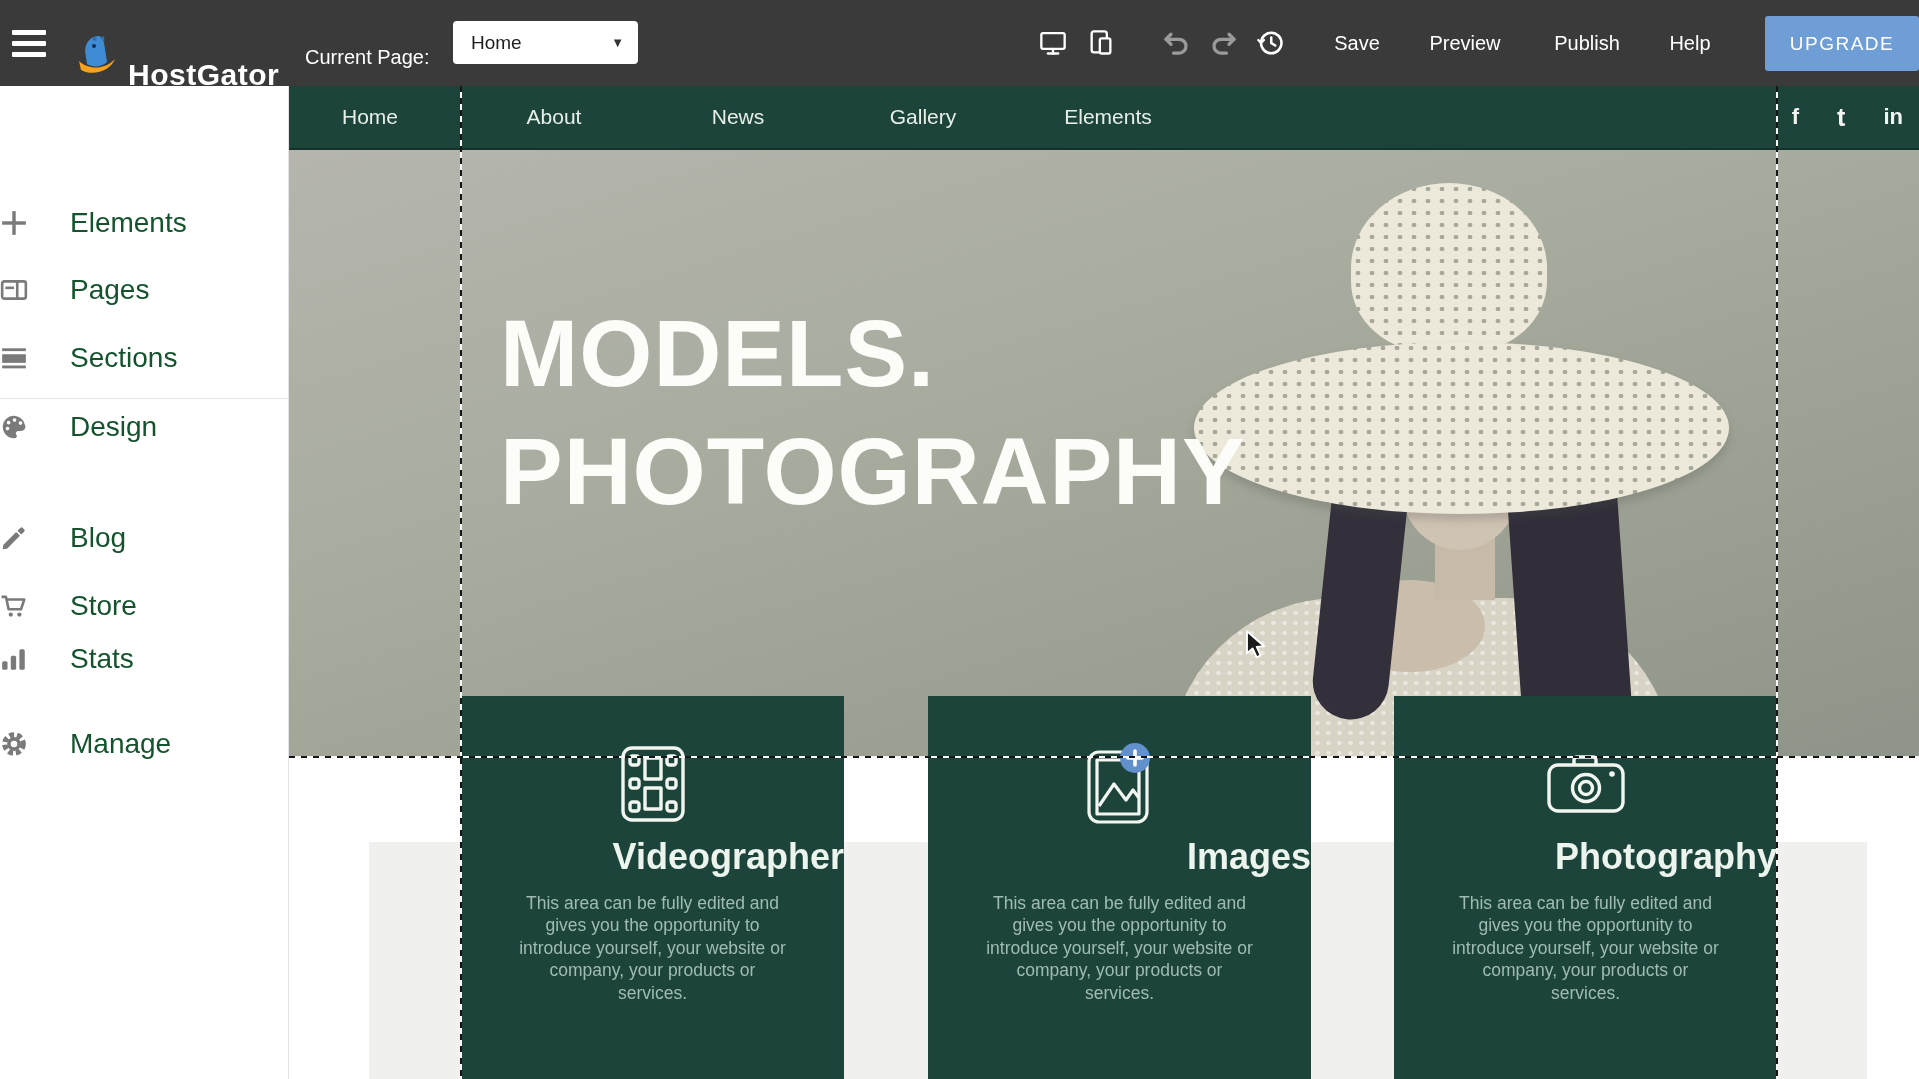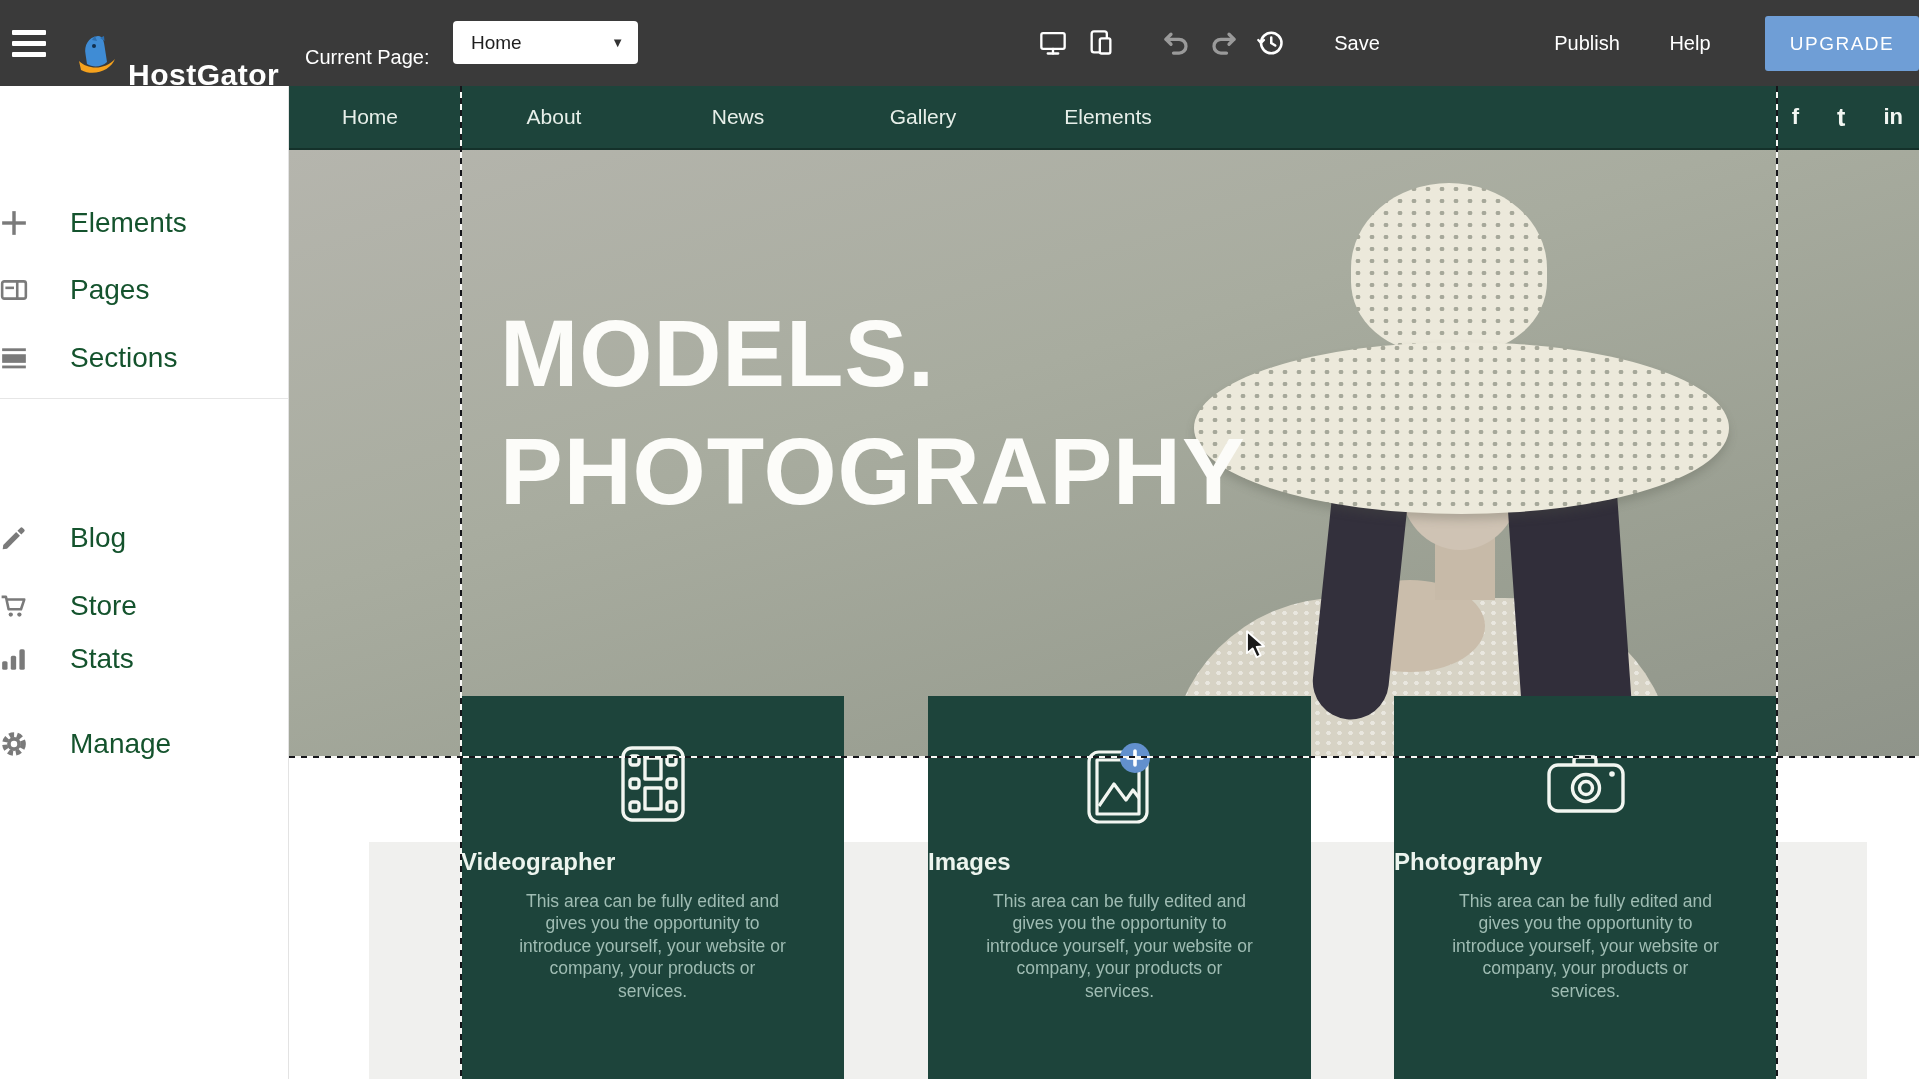--- a/index.html
+++ b/index.html
@@ -64,21 +64,21 @@
   .hat-crown{left:1062px;top:33px;width:196px;height:170px;border-radius:50% 50% 42% 42%;z-index:6;}
   .hat-brim{left:905px;top:192px;width:535px;height:172px;border-radius:50%;z-index:7;
             box-shadow:0 6px 8px rgba(80,85,72,.25);}
 
   .below{position:absolute;left:0;top:671px;right:0;bottom:0;background:#fff;}
   .gray-block{position:absolute;left:80px;top:756px;width:1498px;bottom:0;background:#f0f0ee;}
 
   .card{position:absolute;top:610px;width:383px;height:383px;background:#1d443b;z-index:10;cursor:pointer;}
   .card1{left:172px;} .card2{left:639px;} .card3{left:1105px;}
   .card-icon{height:88px;margin-top:44px;display:flex;align-items:center;justify-content:center;}
-  .card-title{margin-top:20px;text-align:left;font-size:24px;font-weight:600;color:#ecf4ee;}
+  .card-title{margin-top:8px;text-align:right;font-size:36px;font-weight:600;color:#ecf4ee;}
   .card-body{width:268px;margin:14px auto 0;text-align:center;font-size:17.5px;line-height:1.28;color:#9fbcb3;}
 
   
   .guide-v{position:absolute;top:0;bottom:0;width:2px;z-index:40;
            background:repeating-linear-gradient(180deg,#15151a 0 6px,#f8f8f5 6px 12px);}
   .gv1{left:171px;} .gv2{left:1487px;}
   .guide-h{position:absolute;left:0;right:0;top:670px;height:2px;z-index:40;
            background:repeating-linear-gradient(90deg,#15151a 0 6px,#f8f8f5 6px 12px);}
 
   .cursor{position:absolute;left:1243px;top:630px;z-index:100;pointer-events:none;}
@@ -142,20 +142,21 @@
     </div>
     <div class="tb-icon" style="left:1254px">
       <svg width="32" height="30" viewBox="0 0 24 24" fill="none" stroke="#fff" stroke-width="2" stroke-linecap="round">
         <circle cx="13" cy="12" r="8.2"></circle>
           <path d="M13 7.5 V12 L16.2 14"></path>
           <path d="M4.8 12 L2.6 9.6 M4.8 12 L7.2 9.6" stroke-width="1.8"></path>
       </svg>
     </div>
 
     <div class="tb-link" style="left:1322px;width:70px">Save</div>
+    <div class="tb-link" style="left:1415px;width:100px">Preview</div>
     <div class="tb-link" style="left:1542px;width:90px">Publish</div>
     <div class="tb-link" style="left:1655px;width:70px">Help</div>
     <button class="upgrade">UPGRADE</button>
   </div>
 
   <div class="sidebar">
 
     <div class="side-item" style="top:115px">
       <span class="side-icon">
         <svg width="28" height="28" viewBox="0 0 26 26">
@@ -183,20 +184,32 @@
       <span class="side-icon">
         <svg width="28" height="28" viewBox="0 0 26 26">
           <rect x="2" y="4" width="22" height="2.6" fill="#7a7a7a"></rect>
             <rect x="2" y="9.5" width="22" height="8" fill="#7a7a7a"></rect>
             <rect x="2" y="20" width="22" height="2.6" fill="#7a7a7a"></rect>
         </svg>
       </span>
       <span class="side-label">Sections</span>
     </div>
 
+    <div class="side-item" style="top:319px">
+      <span class="side-icon">
+        <svg width="28" height="28" viewBox="0 0 26 26">
+          <path fill="#7a7a7a" d="M13 2.5 a10.5 10.5 0 1 0 .2 21 c2.4 0 3.1-1.6 2-3.2 c-1.2-1.9 0-3.6 2.3-3.6 h2.2 a4 4 0 0 0 3.1-6.5 A10.5 10.5 0 0 0 13 2.5 Z"></path>
+          <circle fill="#fff" cx="8" cy="9" r="1.7"></circle>
+            <circle fill="#fff" cx="13.5" cy="6.6" r="1.7"></circle>
+            <circle fill="#fff" cx="19" cy="9.4" r="1.7"></circle>
+            <circle fill="#fff" cx="7" cy="14.5" r="1.7"></circle>
+        </svg>
+      </span>
+      <span class="side-label">Design</span>
+    </div>
 
     <div class="side-divider"></div>
 
     <div class="side-item" style="top:498px">
       <span class="side-icon">
         <svg width="28" height="28" viewBox="0 0 26 26" fill="none" stroke="#7a7a7a" stroke-width="2.4" stroke-linejoin="round">
           <path d="M1.5 4.5 H5.5 L8 16 H19.5 L22.5 7 H7"></path>
           <circle cx="10" cy="21" r="2" fill="#7a7a7a" stroke="none"></circle>
             <circle cx="18" cy="21" r="2" fill="#7a7a7a" stroke="none"></circle>
         </svg>

